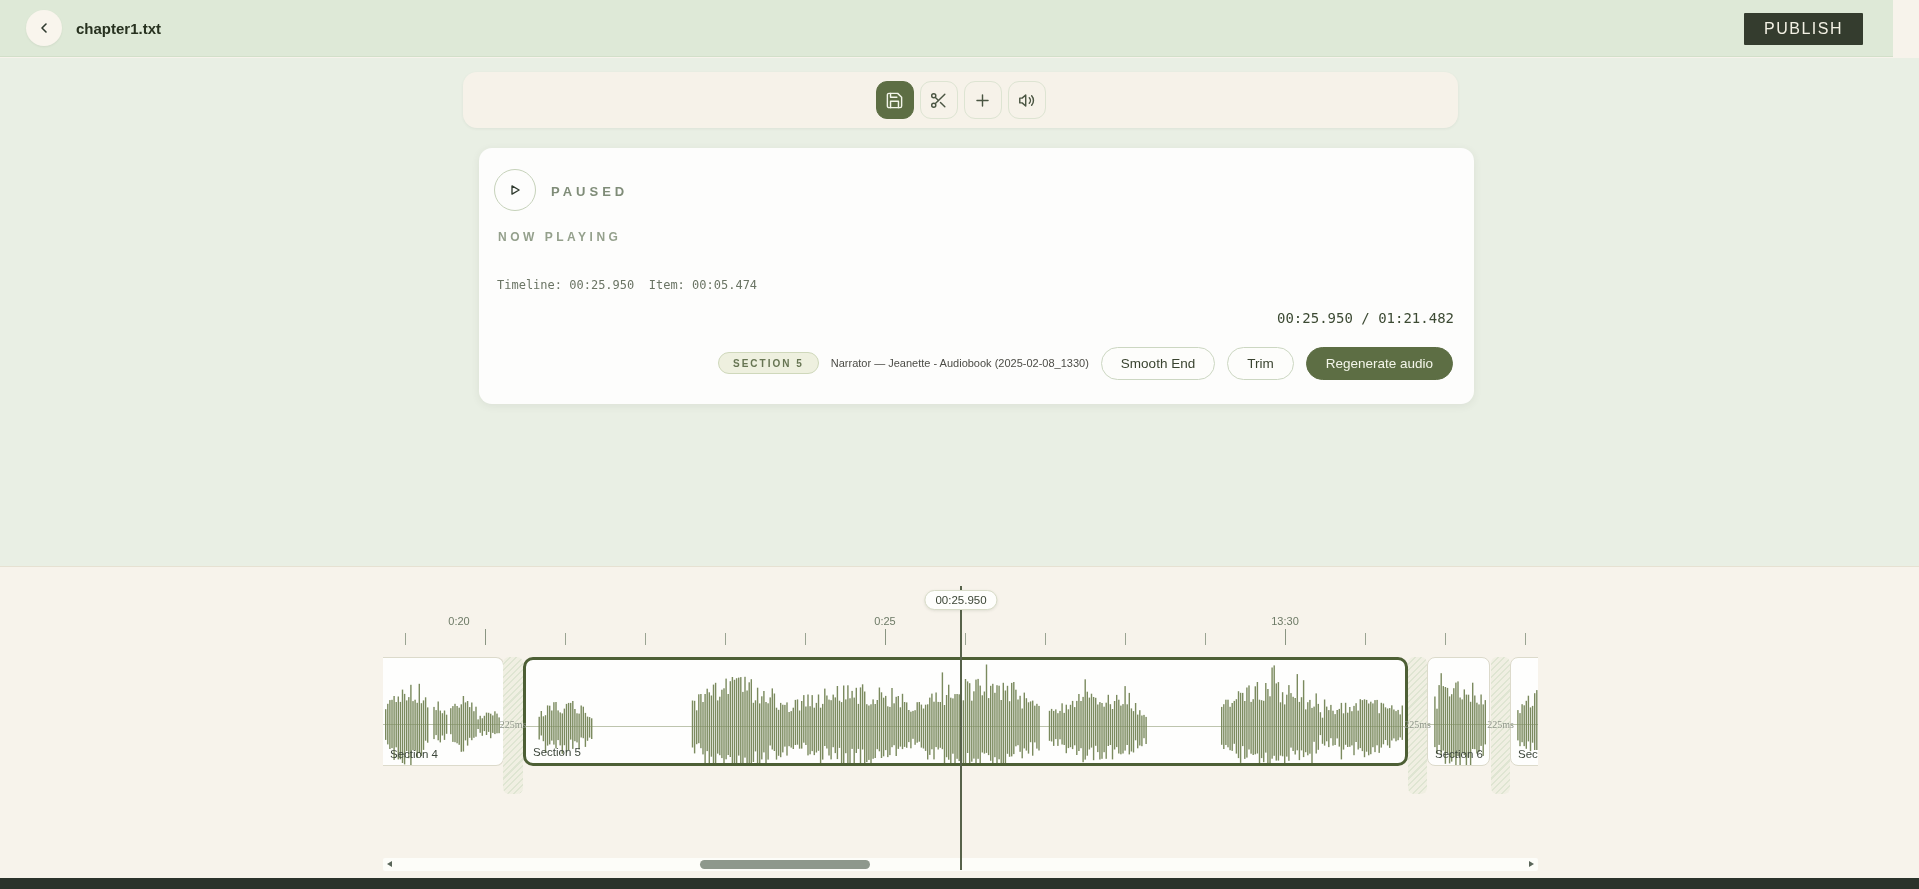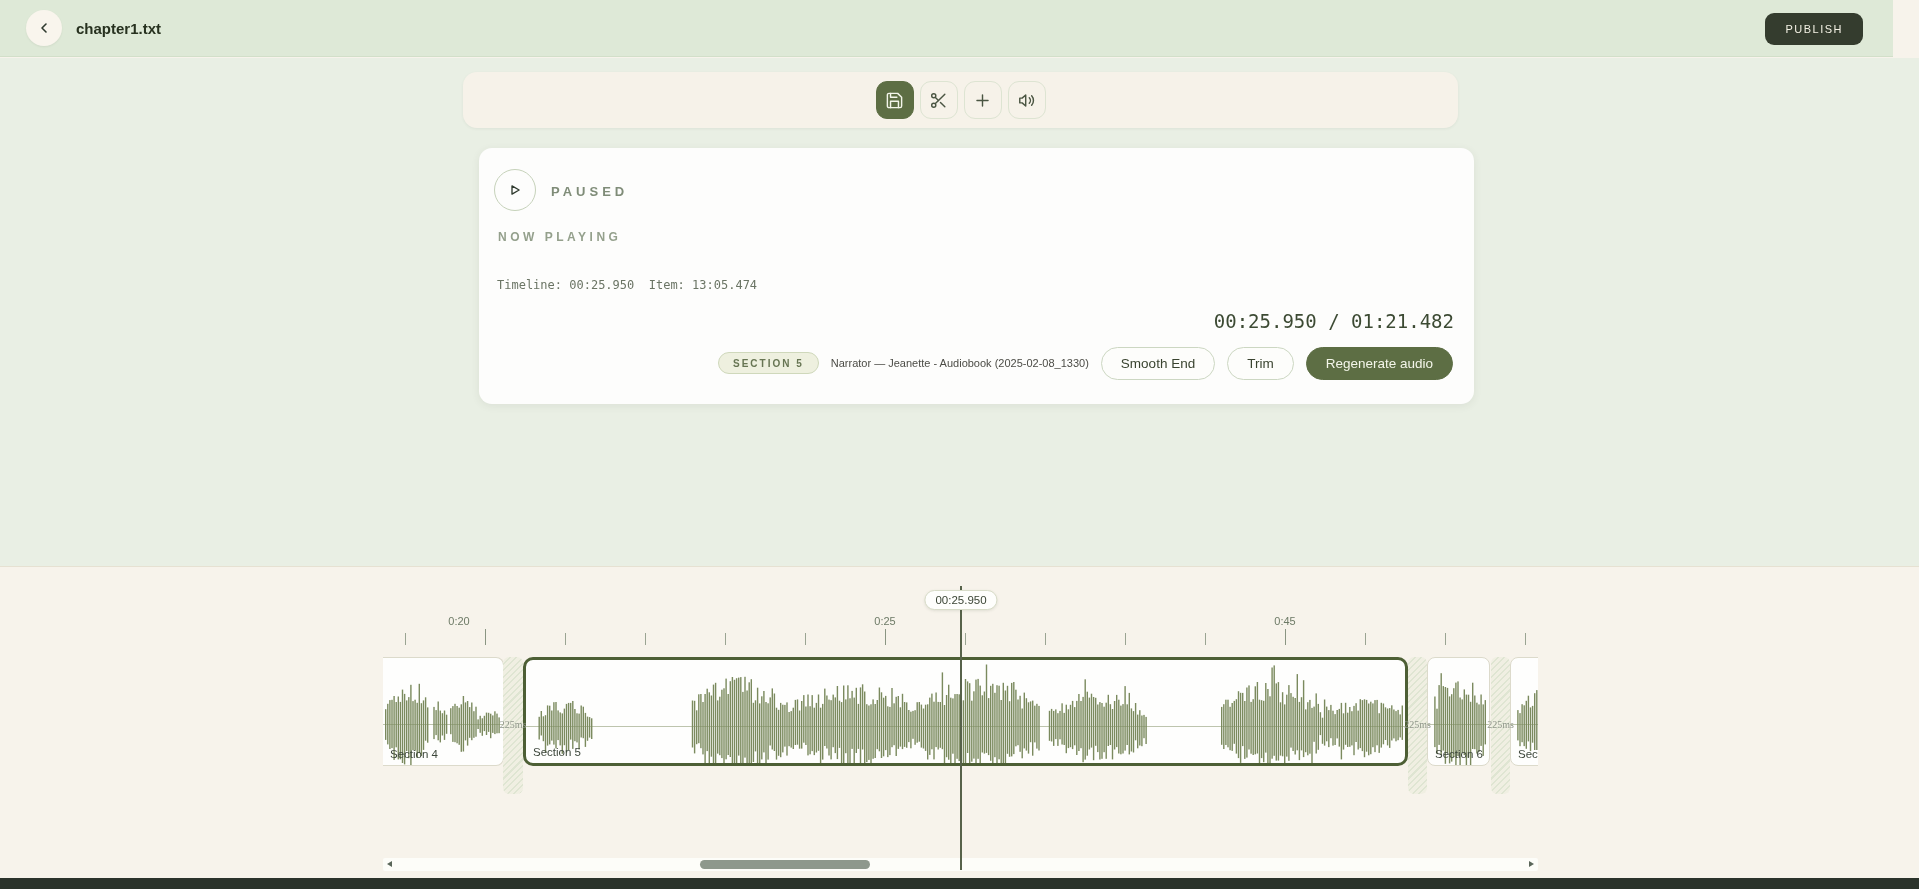--- a/index.html
+++ b/index.html
@@ -15,22 +15,22 @@
     display:flex; align-items:center;
   }
   #back-btn {
     width:36px; height:36px; border-radius:50%; background:#f9f5ed;
     margin-left:26px; display:flex; align-items:center; justify-content:center;
     border:none; cursor:pointer; box-shadow:0 1px 2px rgba(60,70,50,0.08);
   }
   #header-title { margin-left:14px; font-size:15px; font-weight:bold; color:#27311f; }
   #publish-btn {
     position:absolute; right:30px; top:13px; height:32px; padding:0 20px;
-    background:#343c2e; color:#f3f1e4; border:none; border-radius:9px;
-    font-size:11px; letter-spacing:1.5px; font-family:"Liberation Sans",sans-serif;
+    background:#343c2e; color:#f3f1e4; border:none; border-radius:1px;
+    font-size:16px; letter-spacing:1.5px; font-family:"Liberation Sans",sans-serif;
     cursor:pointer;
   }
   
   #editor-section {
     position:absolute; left:0; top:58px; width:1919px; height:508px;
     background:#e9efe4;
   }
   #toolbar-card {
     position:absolute; left:463px; top:14px; width:995px; height:56px;
     background:#f6f2e9; border-radius:14px; box-shadow:0 1px 3px rgba(60,70,50,0.07);
@@ -62,21 +62,21 @@
   }
   #track-title {
     position:absolute; left:18px; top:103px; font-size:15.5px; font-weight:bold;
     color:#242e1d;
   }
   #timeline-readout {
     position:absolute; left:18px; top:130px; font-size:12px; white-space:pre;
     font-family:"DejaVu Sans Mono", monospace; color:#6b7565;
   }
   #time-display {
-    position:absolute; right:20px; top:162px; font-size:19px;
+    position:absolute; right:20px; top:162px; font-size:14px;
     font-family:"DejaVu Sans Mono", monospace; color:#3c4a33;
   }
   #player-bottom-row {
     position:absolute; left:0; right:21px; top:198px; height:34px;
     display:flex; align-items:center; justify-content:flex-end; gap:12px;
   }
   #section-badge {
     height:22px; padding:0 14px; border:1px solid #cfd8bb; border-radius:12px;
     background:#eef0df; color:#677553; font-size:10px; letter-spacing:2px;
     display:flex; align-items:center; font-weight:bold;
@@ -209,21 +209,21 @@
   <div id="player-card">
     <button id="play-btn">
       <span style="display:flex">
         <svg width="18" height="18" viewBox="0 0 24 24" fill="none" stroke="#2f3a2f" stroke-width="1.8" stroke-linejoin="round">
             <path d="M8 6.5 L17.5 12 L8 17.5 z"></path>
           </svg>
       </span>
     </button>
     <div id="player-status">PAUSED</div>
     <div id="now-playing-label">NOW PLAYING</div>
-    <div id="timeline-readout">Timeline: 00:25.950  Item: 13:05.474</div>
+    <div id="timeline-readout">Timeline: 00:25.950  Item: 00:05.474</div>
     <div id="time-display">00:25.950 / 01:21.482</div>
     <div id="player-bottom-row">
       <div id="section-badge">SECTION 5</div>
       <div id="track-subtitle">Narrator — Jeanette - Audiobook (2025-02-08_1330)</div>
       <button class="pill-btn">Smooth End</button>
       <button class="pill-btn">Trim</button>
       <button class="pill-btn primary">Regenerate audio</button>
     </div>
   </div>
 </div>
@@ -697,16 +697,16 @@
     <div class="tick" style="left: 965px; top: 66px; height: 12px;"></div>
     <div class="tick" style="left: 1045px; top: 66px; height: 12px;"></div>
     <div class="tick" style="left: 1125px; top: 66px; height: 12px;"></div>
     <div class="tick" style="left: 1205px; top: 66px; height: 12px;"></div>
     <div class="tick" style="left: 1285px; top: 62px; height: 16px; background: rgb(138, 149, 130);"></div>
     <div class="tick" style="left: 1365px; top: 66px; height: 12px;"></div>
     <div class="tick" style="left: 1445px; top: 66px; height: 12px;"></div>
     <div class="tick" style="left: 1525px; top: 66px; height: 12px;"></div>
     <div class="ruler-label" style="left: 459px; top: 48px;">0:20</div>
     <div class="ruler-label" style="left: 885px; top: 48px;">0:25</div>
-    <div class="ruler-label" style="left: 1285px; top: 48px;">0:45</div>
+    <div class="ruler-label" style="left: 1285px; top: 48px;">13:30</div>
   </div>
 
 <div id="app-footer"></div>
 
 </body></html>

